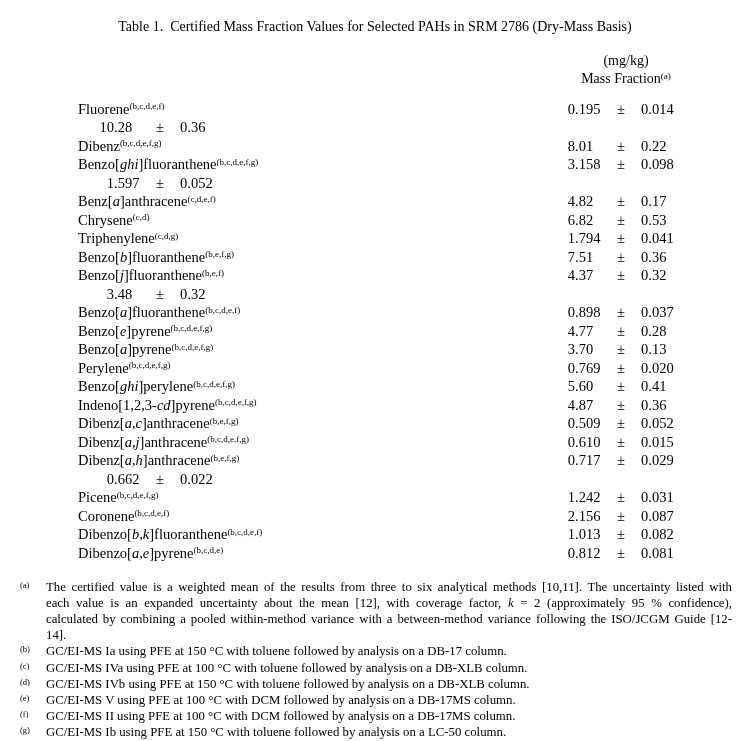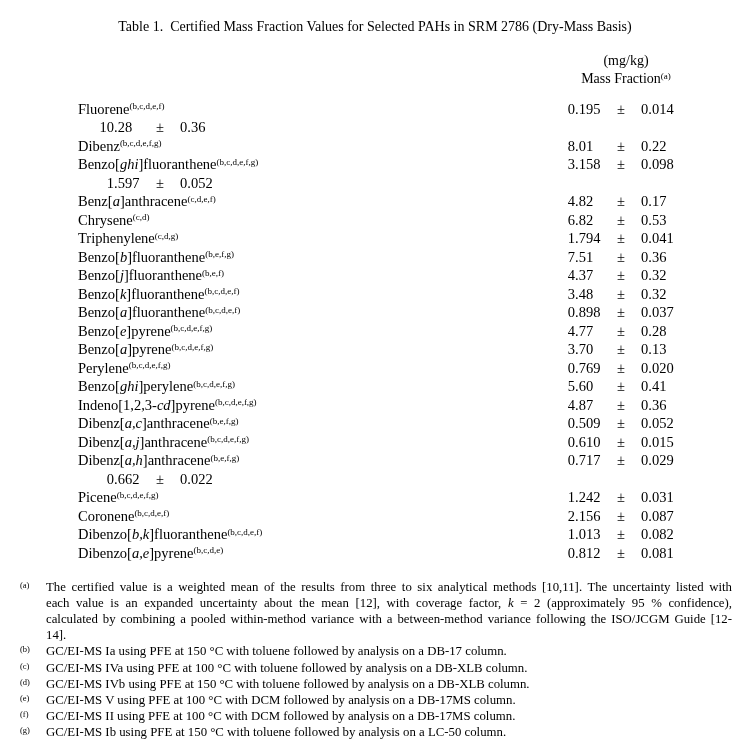--- a/index.html
+++ b/index.html
@@ -149,21 +149,20 @@
 
   <div class="row">
     <span class="c-name"><span><span>Benzo[</span><i>j</i><span>]fluoranthene</span></span><span class="sup">(b,e,f)</span></span>
     <span class="c-int">4</span>
     <span class="c-frac">.37</span>
     <span class="c-pm">±</span>
     <span class="c-unc">0.32</span>
   </div>
 
   <div class="row">
-    <span class="c-name"><span><span>Benzo[</span><i>k</i><span>]fluoranthene</span></span><span class="sup">(b,c,d,e,f)</span></span>
     <span class="c-int">3</span>
     <span class="c-frac">.48</span>
     <span class="c-pm">±</span>
     <span class="c-unc">0.32</span>
   </div>
 
   <div class="row">
     <span class="c-name"><span><span>Benzo[</span><i>a</i><span>]fluoranthene</span></span><span class="sup">(b,c,d,e,f)</span></span>
     <span class="c-int">0</span>
     <span class="c-frac">.898</span>

